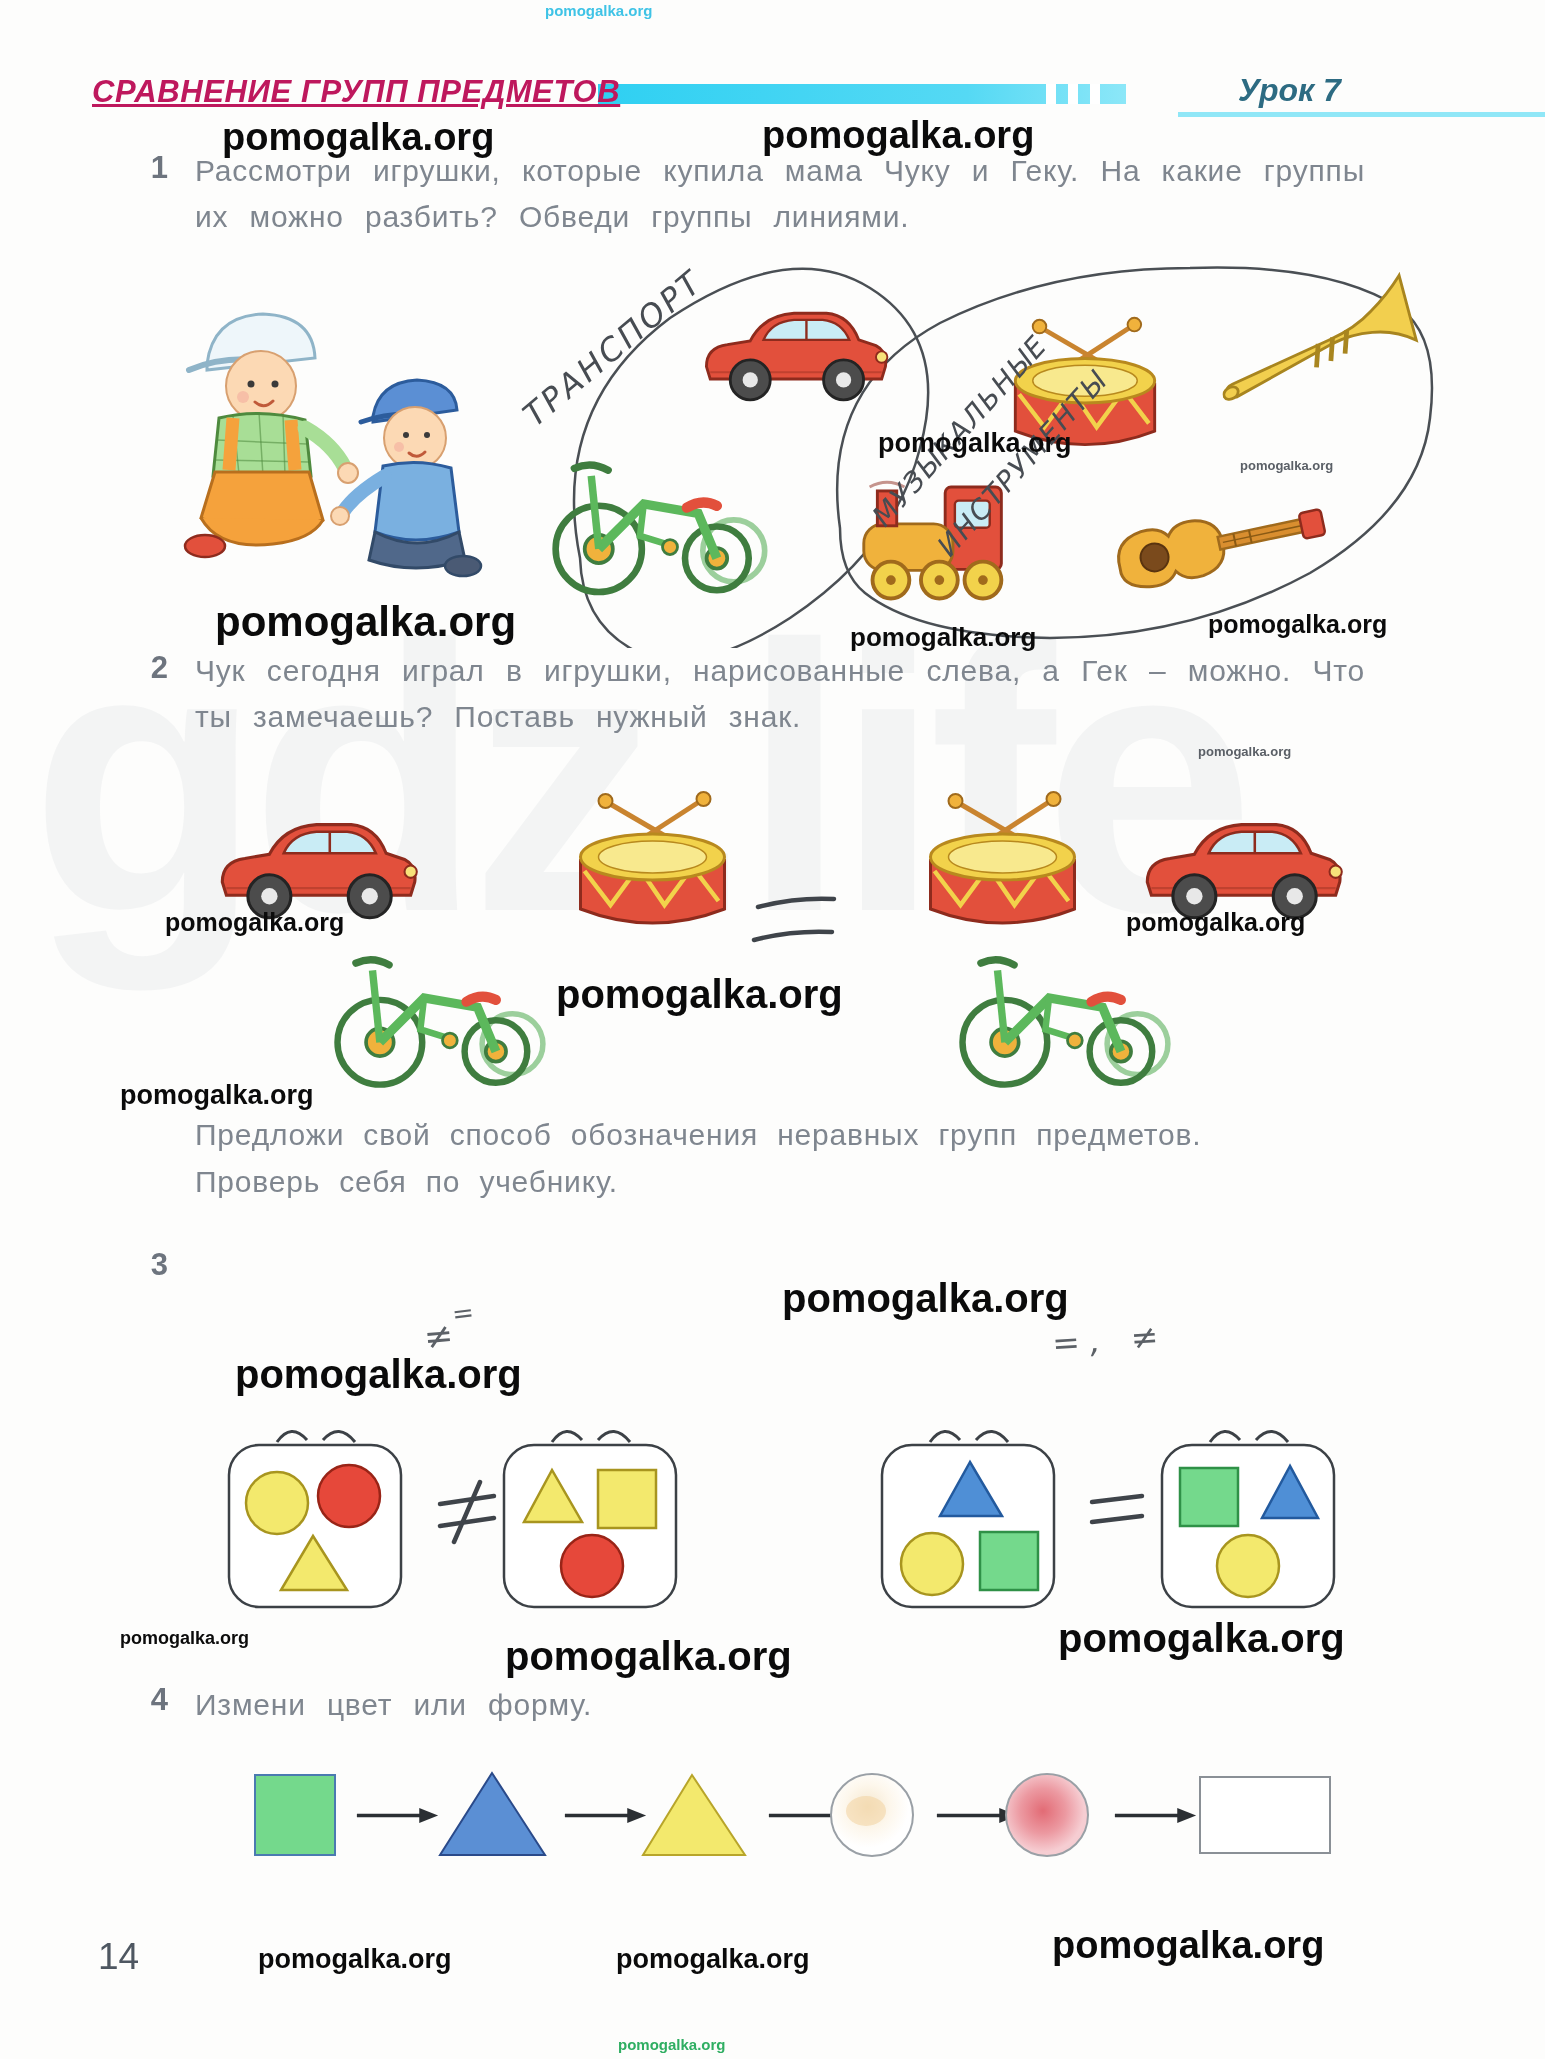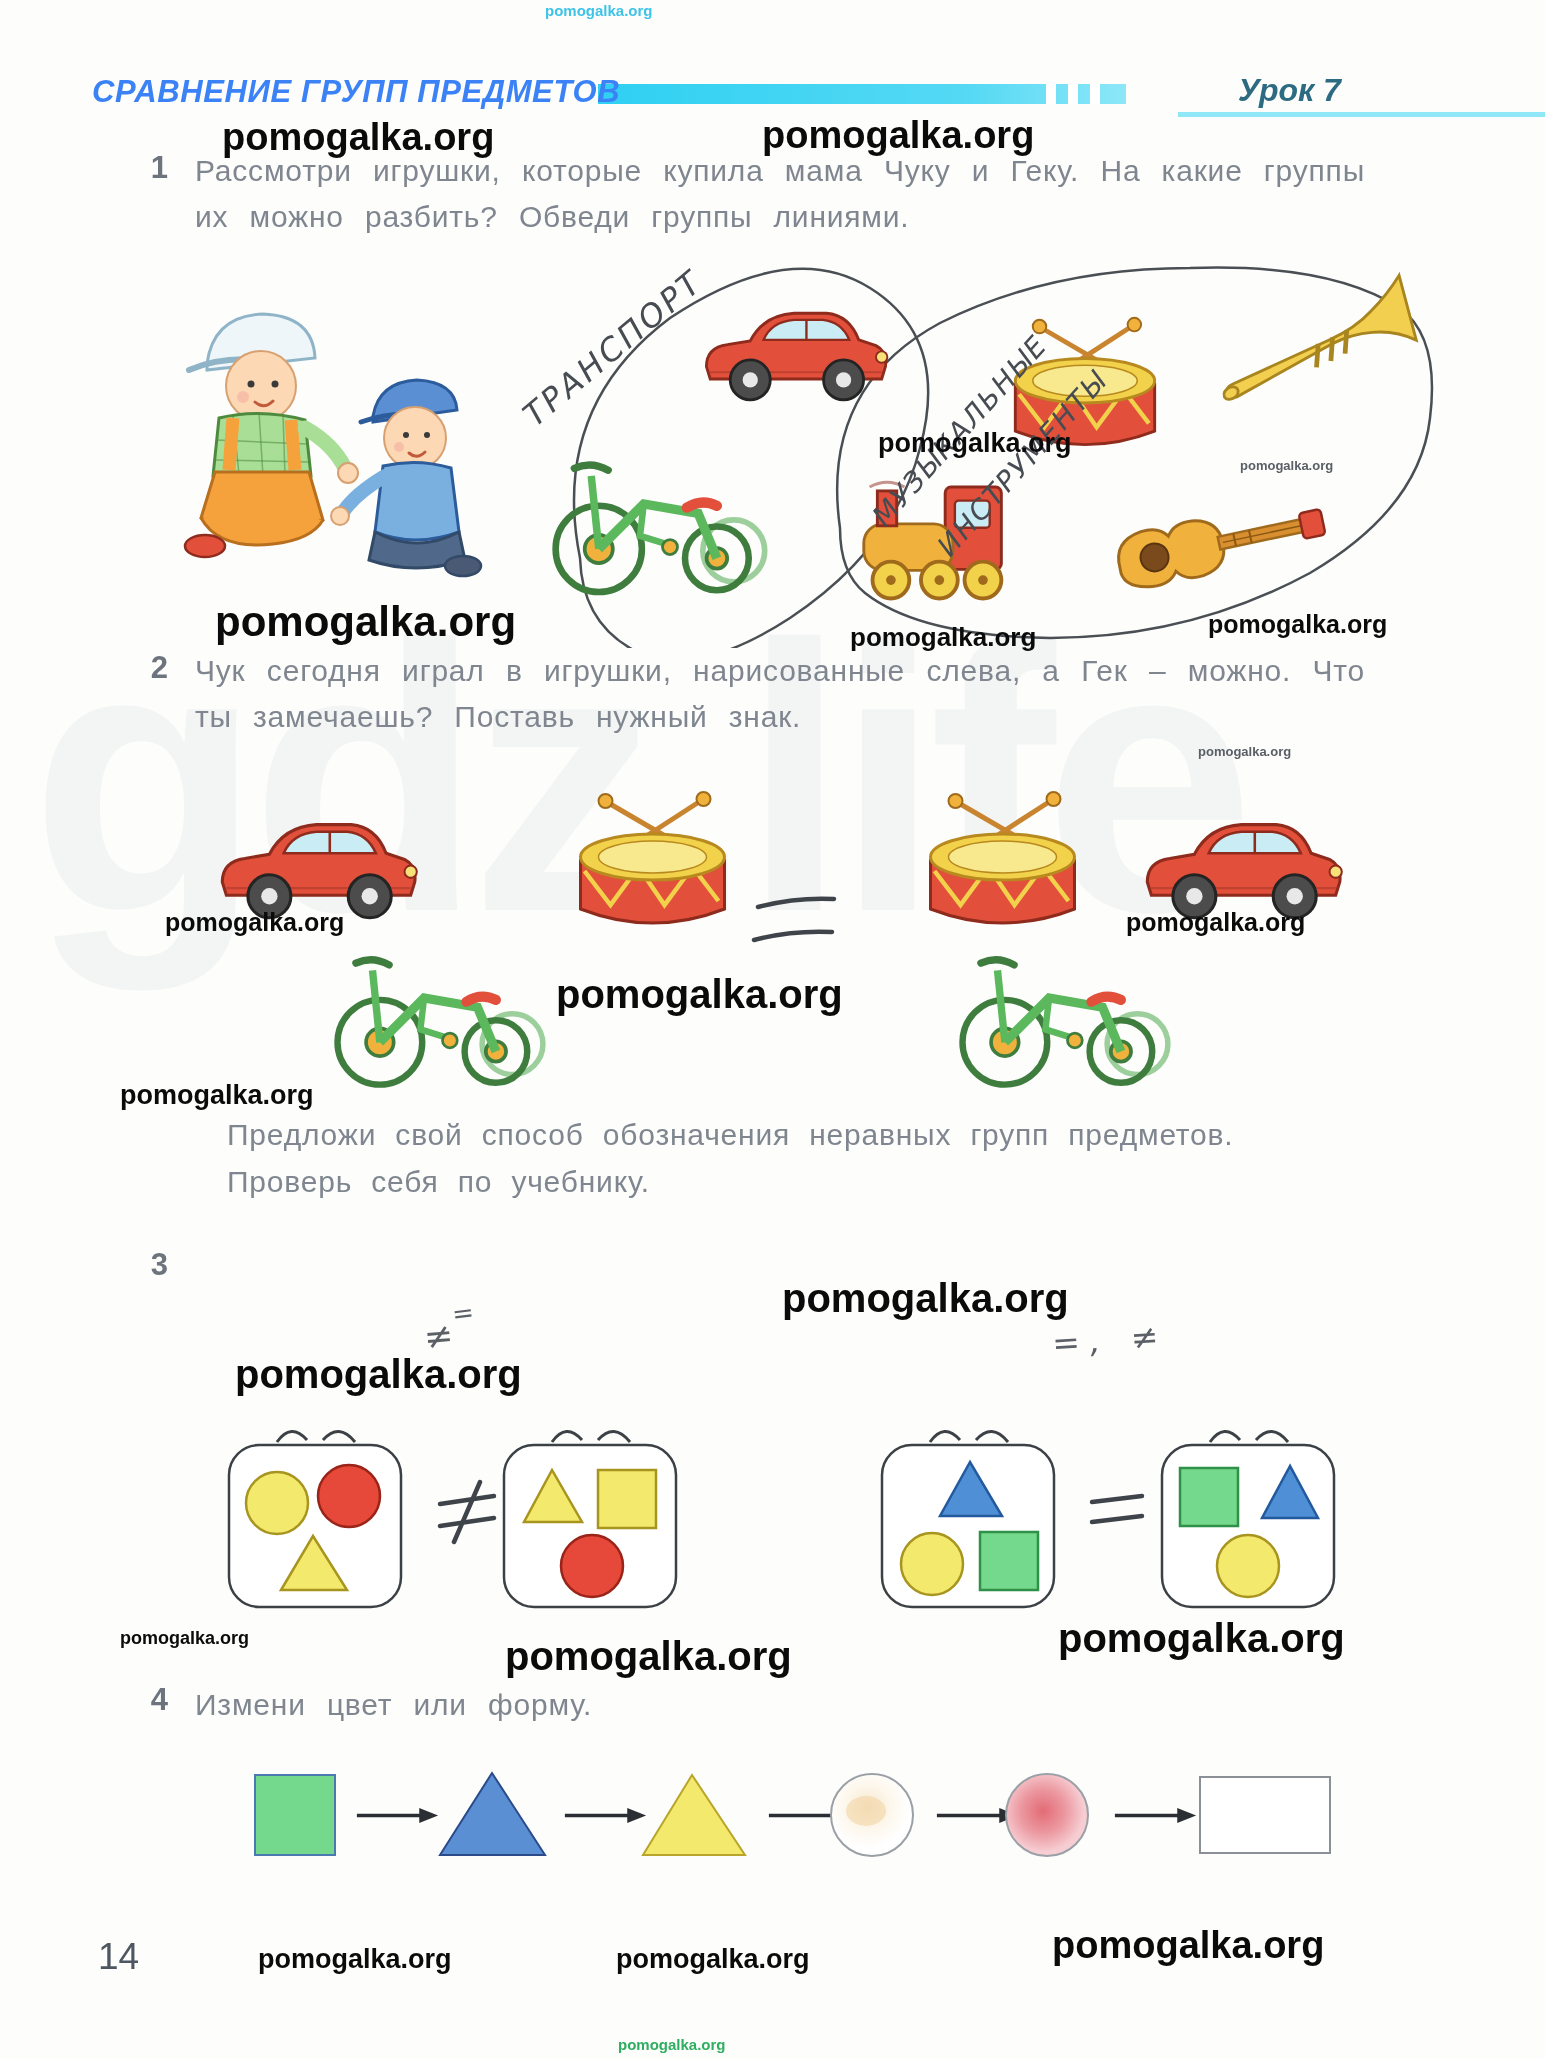--- a/index.html
+++ b/index.html
@@ -16,21 +16,21 @@
     color:rgba(185,193,201,0.14); white-space:nowrap; user-select:none;
   }
   .wm { position:absolute; z-index:6; font-weight:bold; color:#0b0b0b; white-space:nowrap; }
   .wm-gray { position:absolute; z-index:6; color:#5a5f66; font-weight:bold; font-size:13px; white-space:nowrap; }
   .wm-cyan { position:absolute; z-index:6; color:#3fc3e6; font-weight:bold; font-size:15px; white-space:nowrap; }
   .wm-green { position:absolute; z-index:6; color:#2fae62; font-weight:bold; font-size:15px; white-space:nowrap; }
   
   .hdr-title {
     position:absolute; left:92px; top:74px; z-index:2;
     font-size:31px; font-weight:bold; font-style:italic;
-    letter-spacing:0.6px; color:#3b82f6;
+    letter-spacing:0.6px; color:#be185d;text-decoration:underline;
   }
   .hdr-bar {
     position:absolute; left:598px; top:84px; width:528px; height:20px; z-index:1;
     background:linear-gradient(90deg,#2fd0f2 0%, #55d9f4 70%, #8ce7f8 100%);
   }
   .hdr-bar .stripe { position:absolute; top:0; width:10px; height:20px; background:#ffffff; }
   .hdr-lesson {
     position:absolute; left:1238px; top:72px; z-index:2;
     font-size:32px; font-weight:bold; font-style:italic; color:#2d6b82;
   }
@@ -43,21 +43,21 @@
     position:absolute; left:126px; width:42px; z-index:2; text-align:right;
     font-size:31px; font-weight:bold; color:#6d747e;
   }
   .task-text {
     position:absolute; left:195px; width:1170px; z-index:2;
     font-size:30px; line-height:1.53; color:#7f868f;
     letter-spacing:0.8px; word-spacing:12px; text-align:justify;
   }
   .note-line {
     position:absolute; left:195px; width:1170px; z-index:2;
-    font-size:30px; color:#7f868f; letter-spacing:0.8px; word-spacing:10px;margin-left:32px;
+    font-size:30px; color:#7f868f; letter-spacing:0.8px; word-spacing:10px;
   }
   
   .illus { position:absolute; z-index:3; }
   .hand-label {
     font-family:"DejaVu Sans", sans-serif; font-style:italic;
     font-size:32px; letter-spacing:3px; fill:#474c52;
   }
   .hand-label.small { font-size:28px; letter-spacing:2px; }
   .hand-stroke { stroke:#3f444a; stroke-width:4.5; fill:none; stroke-linecap:round; }
   .hand-mark {

